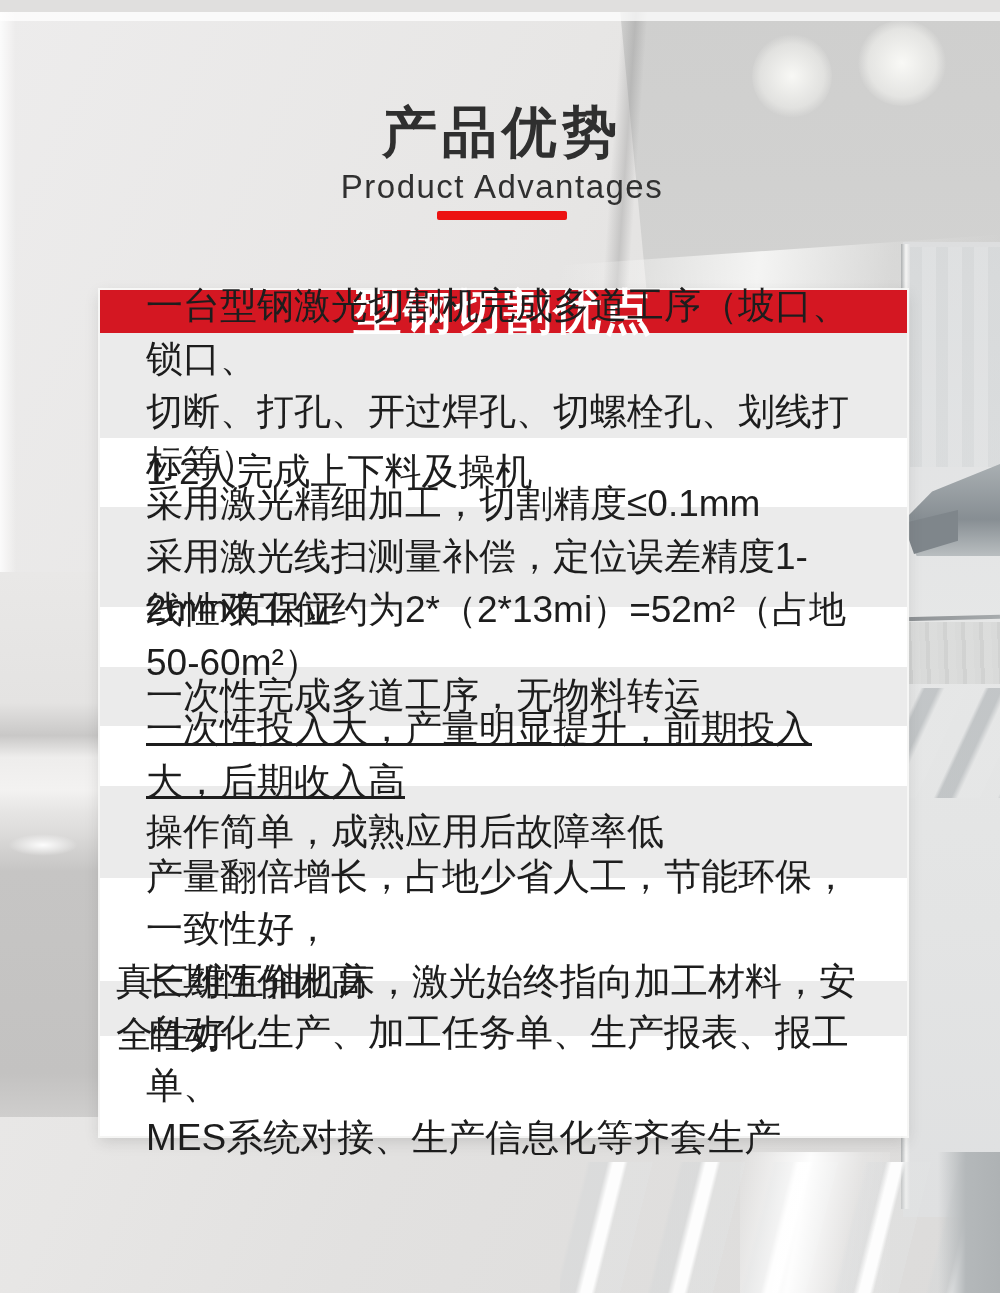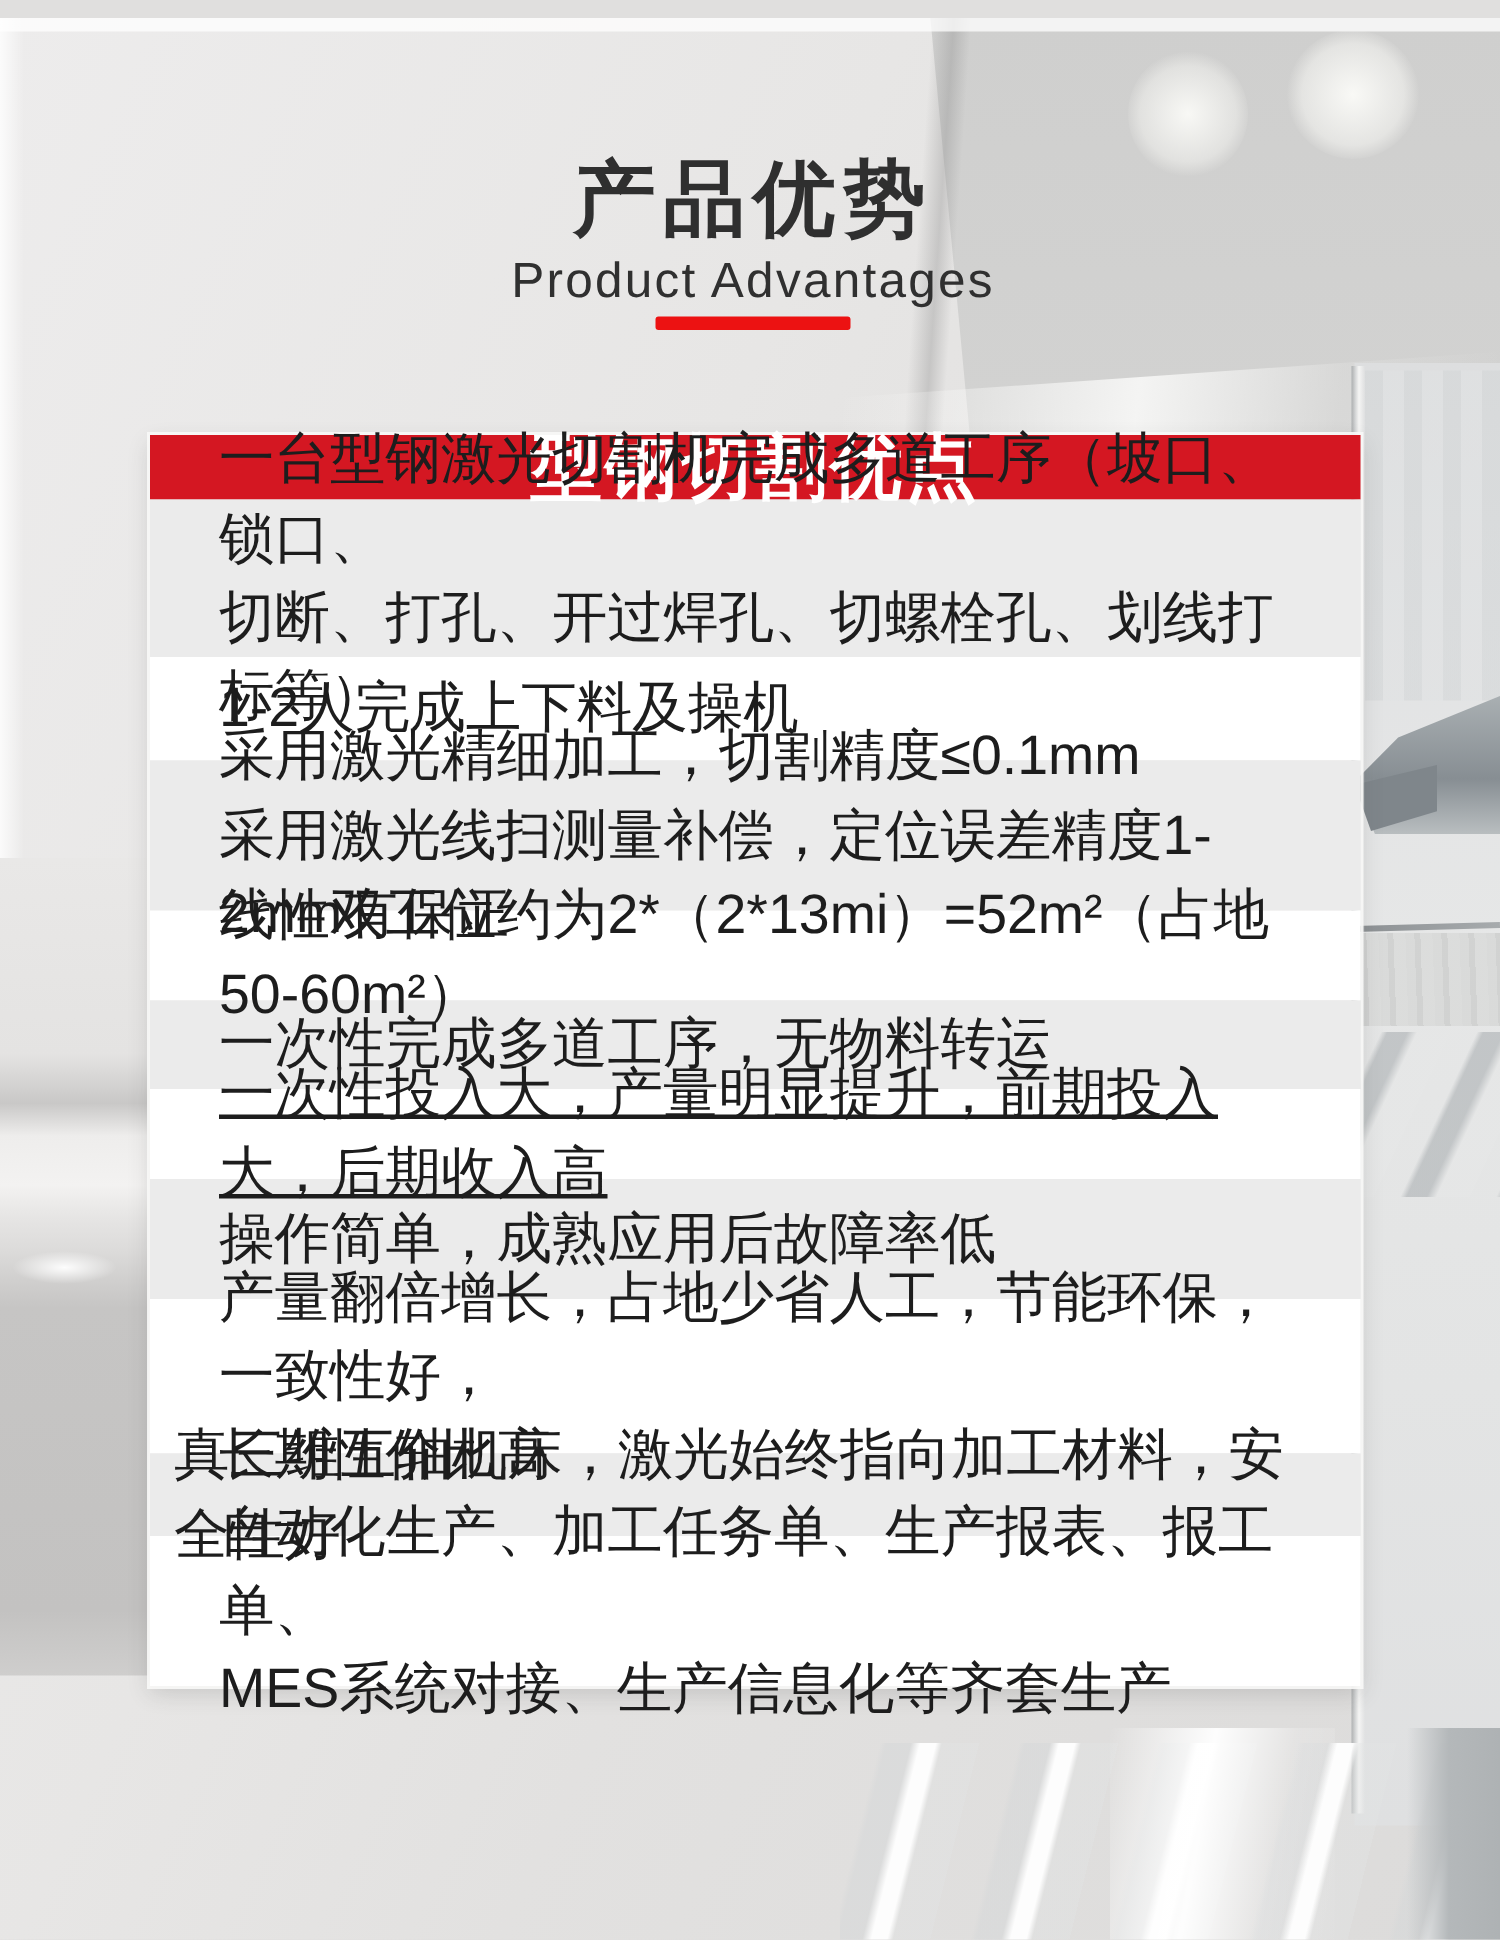--- a/index.html
+++ b/index.html
@@ -98,21 +98,21 @@
     box-shadow:0 0 0 2px rgba(248,248,247,.9),0 5px 14px rgba(60,60,60,.18);}
   .panel-header{height:43px;background:var(--accent-red);color:#ffffff;
     display:flex;align-items:center;justify-content:center;
     font-size:48px;font-weight:700;letter-spacing:2px;}
   .row{display:flex;align-items:center;padding:0 30px 0 46px;
     font-size:37px;color:var(--row-text);line-height:1.42;white-space:pre-line;}
   .row:nth-child(odd){background:#ffffff;}
   .row:nth-child(even){background:var(--row-alt-bg);}
   .r1{height:105px;}  .r2{height:69px;}  .r3{height:66px;}
   .r4{height:100px;}  .r5{height:60px;}  .r6{height:59px;text-align:center;}
-  .r7{height:60px;text-decoration:underline;}   .r8{height:80px;} .r9{height:103px;}
+  .r7{height:60px;text-decoration:underline;}   .r8{height:92px;} .r9{height:103px;}
   .r10{height:55px;padding-left:16px;}  .r11{height:100px;}
 </style>
 </head>
 <body>
 
 <div class="screen">
 
   <div class="bg-base"></div>
   <div class="bg-right-panel"></div>
   <div class="bg-crease"></div>

